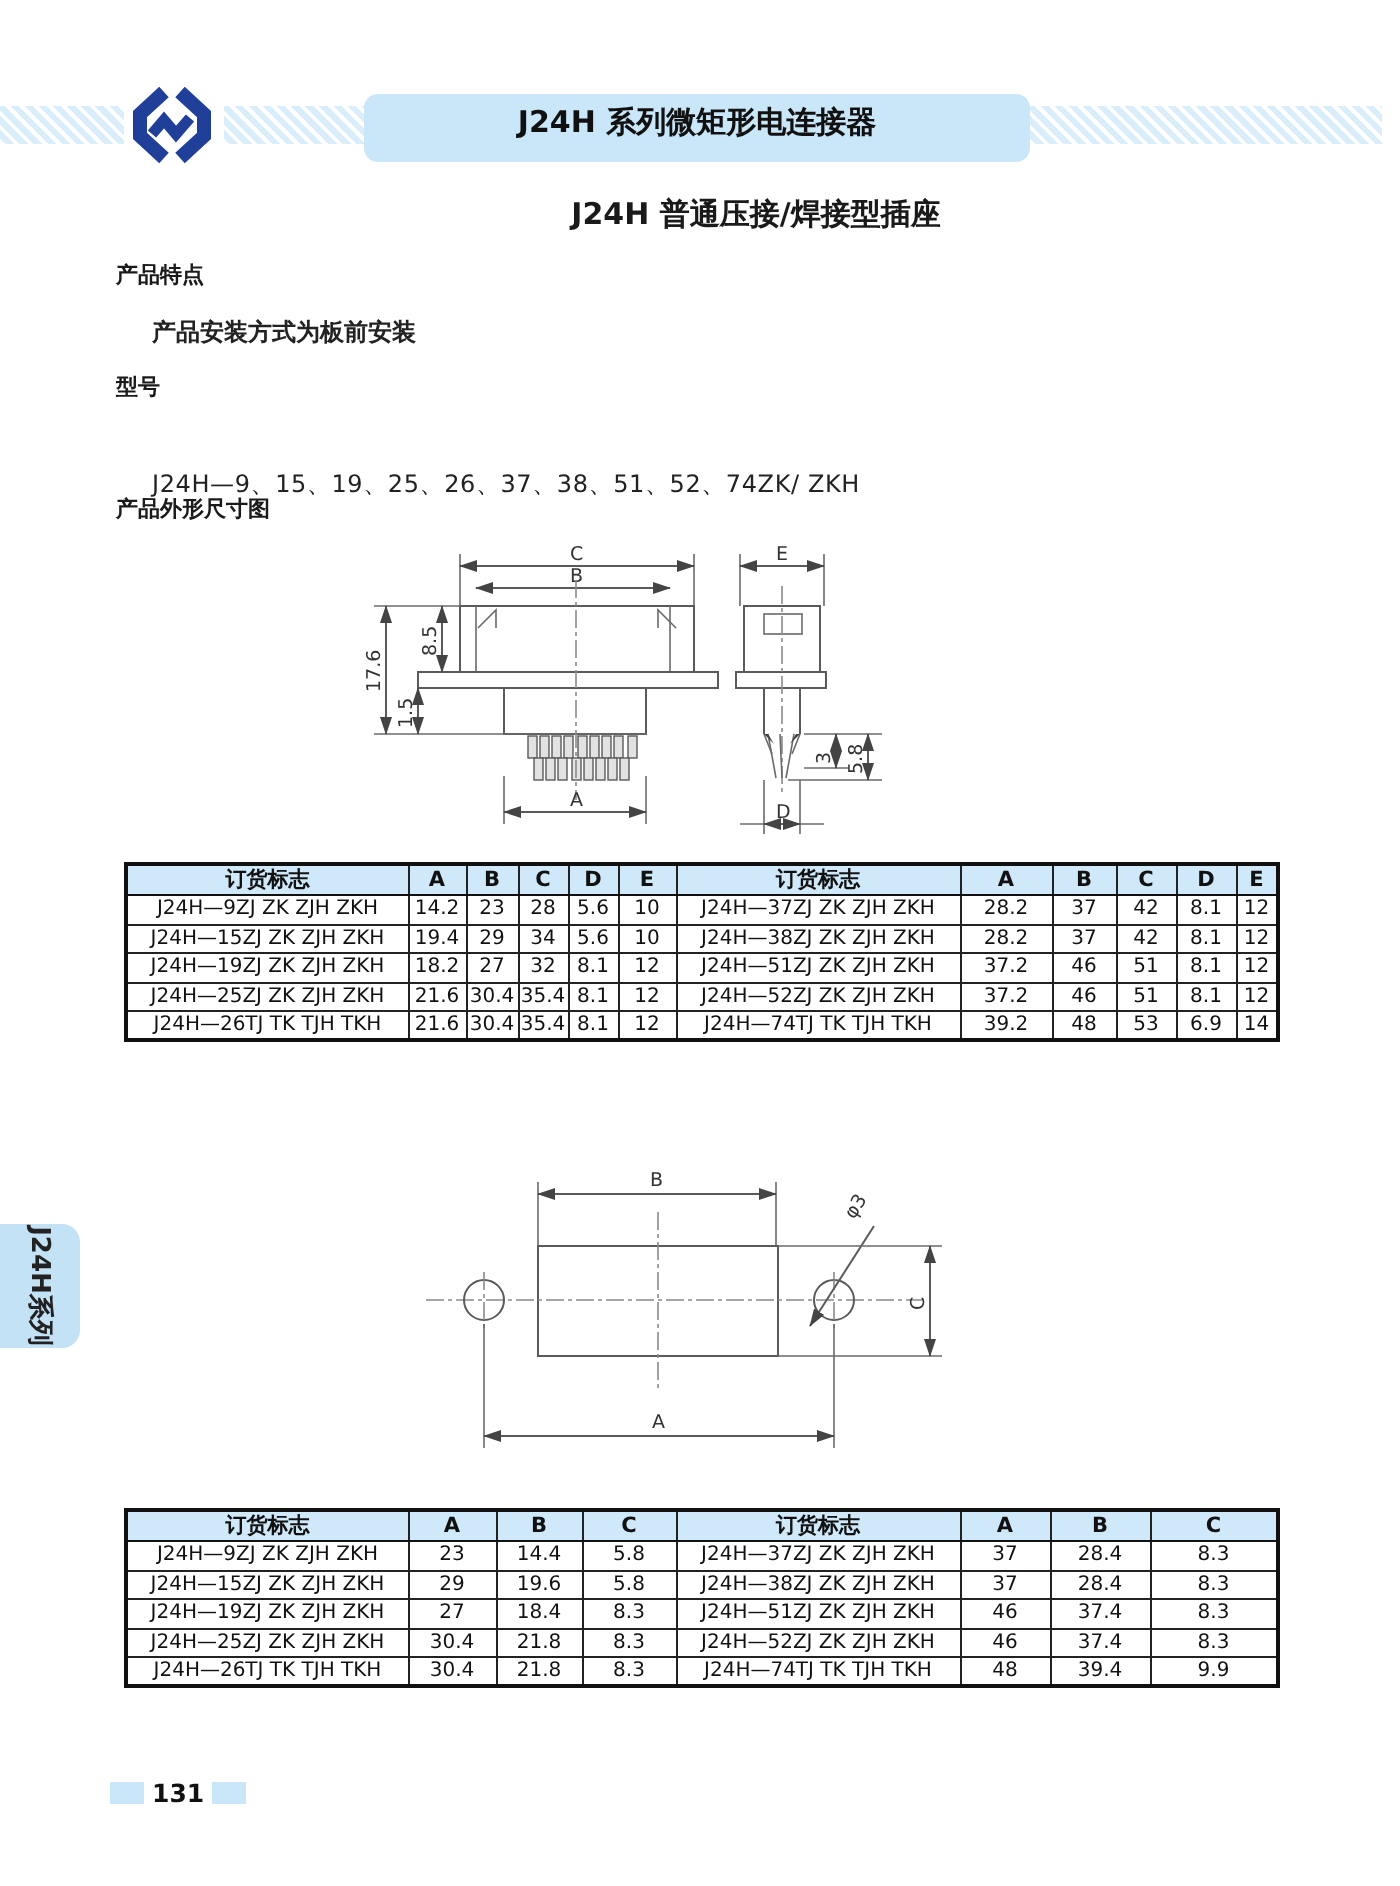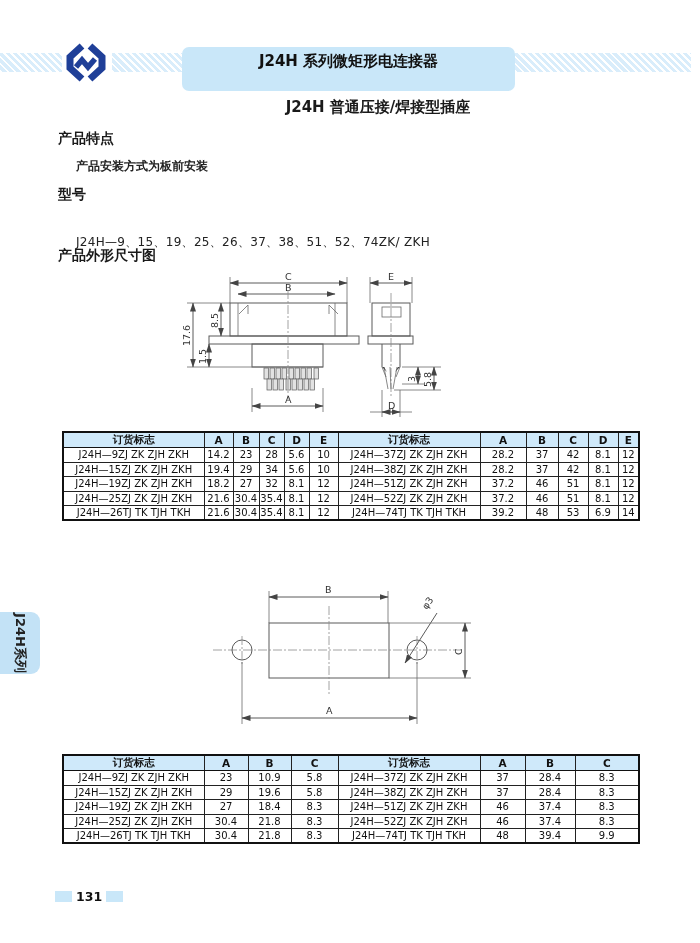--- a/index.html
+++ b/index.html
@@ -4,27 +4,27 @@
 <style>
   * { margin:0; padding:0; box-sizing:border-box; }
   html,body { background:#fff; }
   body { font-family:"DejaVu Sans","Liberation Sans",sans-serif; color:#1a1a1a; }
   .page { position:relative; width:700px; height:943px; background:#fff; overflow:hidden; }
   .abs { position:absolute; }
 
   
   .band { top:53px; height:19px;
           background:repeating-linear-gradient(45deg,#ffffff 0 2px,#d9edfb 2px 5px); }
-  .titlebar { top:47px; left:182px; width:333px; height:44px; background:#c9e7f9;
+  .titlebar { top:47px; left:182px; width:333px; height:34px; background:#c9e7f9;
               border-radius:7px; text-align:center; line-height:28px;
               font-size:15px; font-weight:bold; color:#111; }
   .doc-title { top:98px; left:0; width:700px; text-align:center;
                font-size:15px; font-weight:bold;margin-left:28px; }
 
-  .h1 { left:58px; font-size:14px; font-weight:bold; }
+  .h1 { left:58px; font-size:11px; font-weight:bold; }
   .body-text { left:76px; font-size:12px; font-weight:bold; color:#222; }
   .model-line { left:76px; font-size:12px; color:#222; letter-spacing:.3px; }
 
   
   table.spec { position:absolute; left:62px; width:576px; border-collapse:collapse;
                table-layout:fixed; font-size:10px; color:#111;
                border:2px solid #111; }
   table.spec th { background:#cfe9fa; font-weight:bold; height:15px;
                   border:1px solid #222; border-bottom:1.5px solid #111; font-size:10.5px; }
   table.spec td { height:14.6px; border:1px solid #222; text-align:center;
@@ -334,21 +334,21 @@
           <th>订货标志</th>
           <th>A</th>
           <th>B</th>
           <th>C</th>
         </tr>
       </thead>
       <tbody>
         <tr>
           <td>J24H—9ZJ ZK ZJH ZKH</td>
           <td>23</td>
-          <td>10.9</td>
+          <td>14.4</td>
           <td>5.8</td>
           <td>J24H—37ZJ ZK ZJH ZKH</td>
           <td>37</td>
           <td>28.4</td>
           <td>8.3</td>
         </tr>
         <tr>
           <td>J24H—15ZJ ZK ZJH ZKH</td>
           <td>29</td>
           <td>19.6</td>

